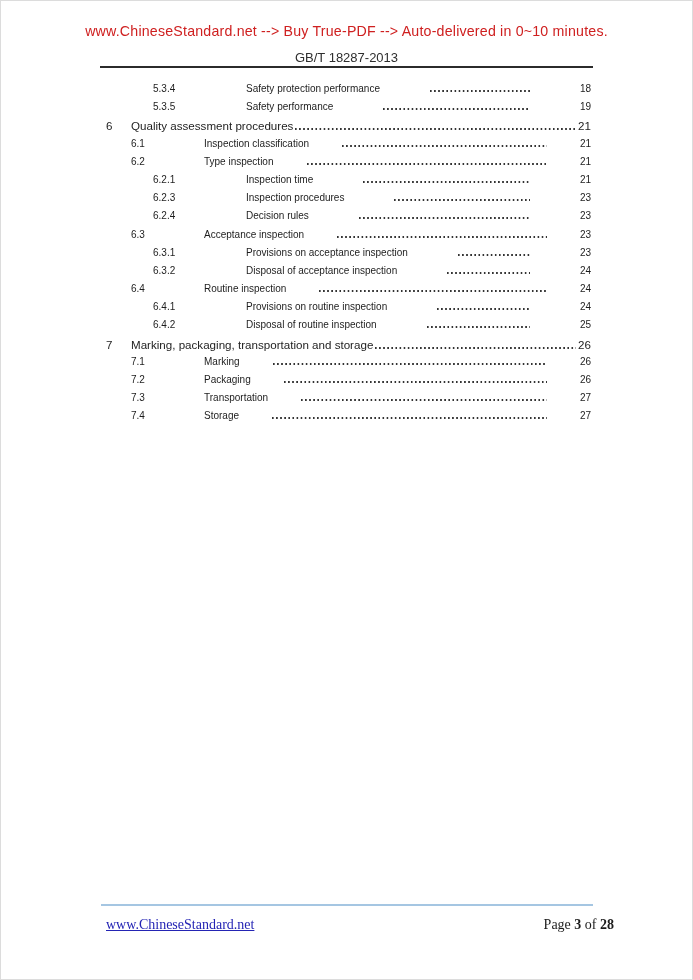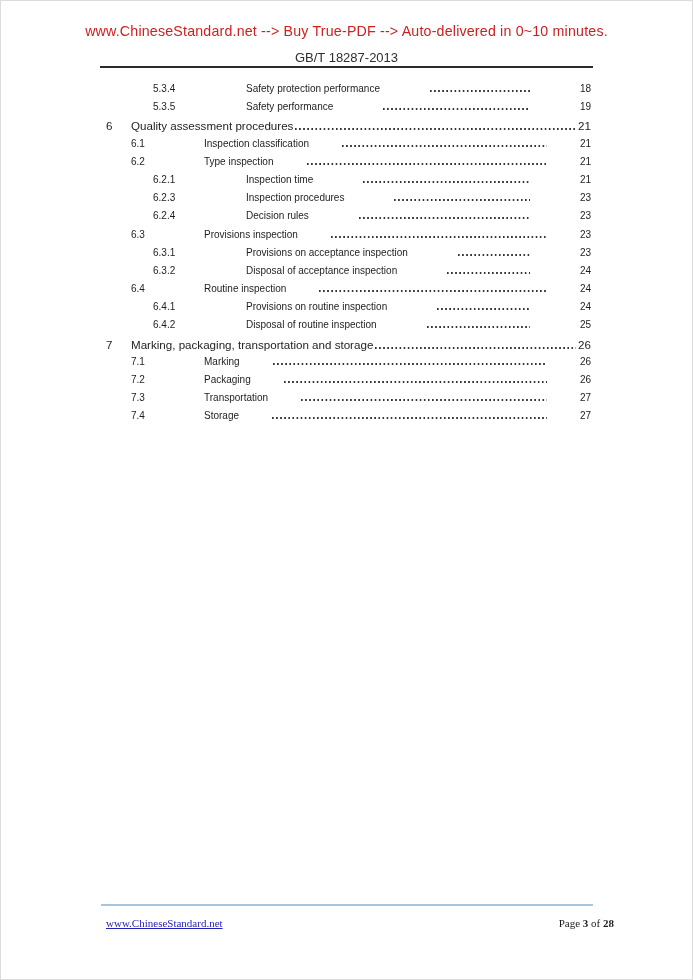--- a/index.html
+++ b/index.html
@@ -95,21 +95,21 @@
 
   .footer {
     position: absolute;
     top: 916px;
     left: 105px;
     width: 508px;
     display: flex;
     justify-content: space-between;
     align-items: baseline;
     font-family: "Liberation Serif", serif;
-    font-size: 11px;
+    font-size: 14px;
     color: #1c1c1c;
   }
 
   .footer-link {
     color: #2424b4;
     text-decoration: underline;
     cursor: pointer;
   }
 
   .page-indicator b { font-weight: bold; }
@@ -169,21 +169,21 @@
         <span class="toc-page">23</span>
       </div>
       <div class="toc-row level-3">
         <span class="toc-num">6.2.4</span>
         <span class="toc-title">Decision rules</span>
         <span class="toc-leader"></span>
         <span class="toc-page">23</span>
       </div>
       <div class="toc-row level-2">
         <span class="toc-num">6.3</span>
-        <span class="toc-title">Provisions inspection</span>
+        <span class="toc-title">Acceptance inspection</span>
         <span class="toc-leader"></span>
         <span class="toc-page">23</span>
       </div>
       <div class="toc-row level-3">
         <span class="toc-num">6.3.1</span>
         <span class="toc-title">Provisions on acceptance inspection</span>
         <span class="toc-leader"></span>
         <span class="toc-page">23</span>
       </div>
       <div class="toc-row level-3">

